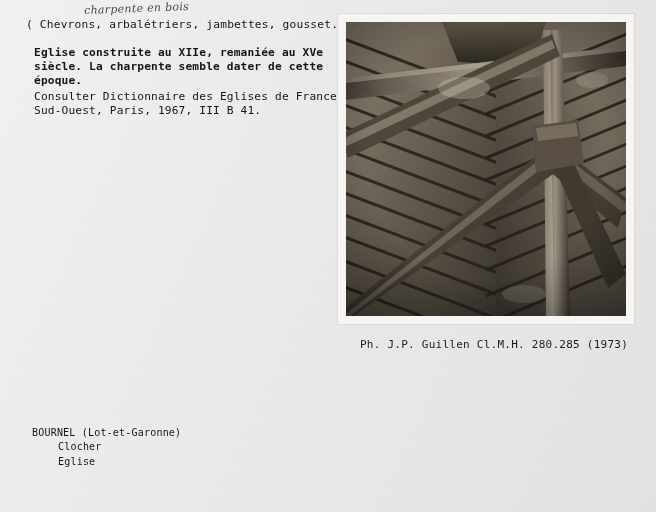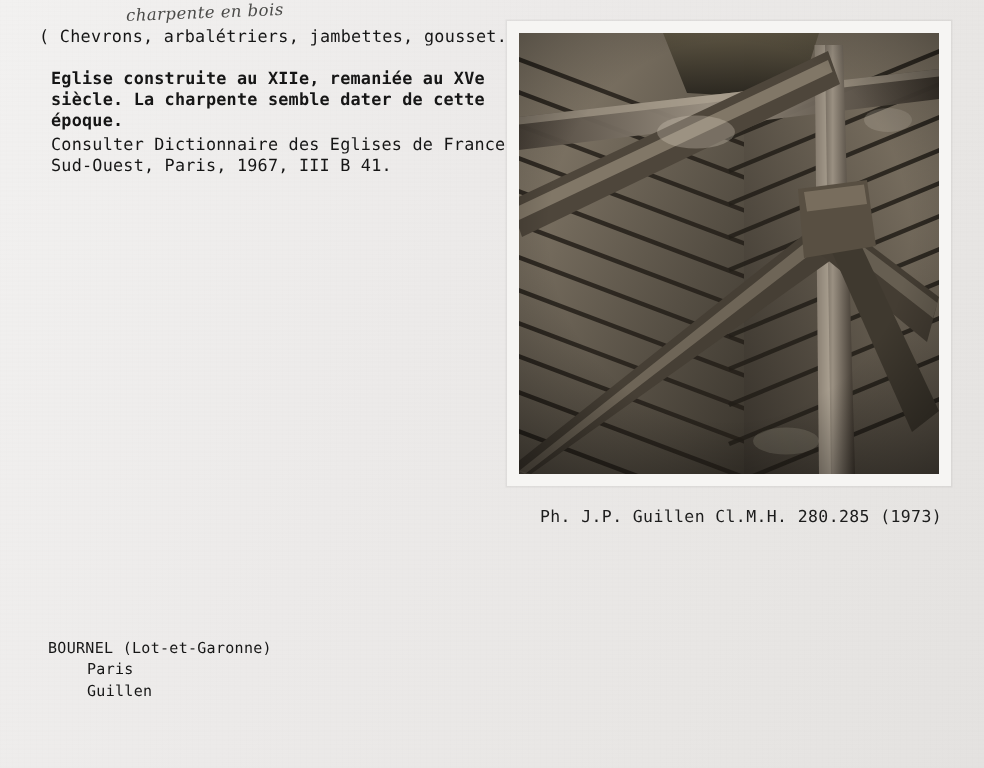--- a/index.html
+++ b/index.html
@@ -226,15 +226,15 @@
         <rect x="0" y="0" width="280" height="294" fill="url(#vig)"></rect>
       </g>
     </svg>
   </div>
 </div>
 
 <div class="caption">Ph. J.P. Guillen Cl.M.H. 280.285 (1973)</div>
 
 <div class="bottom-block">
   <div class="loc">BOURNEL (Lot-et-Garonne)</div>
-  <div class="sub">Paris</div>
-  <div class="sub">Guillen</div>
+  <div class="sub">Clocher</div>
+  <div class="sub">Eglise</div>
 </div>
 
 </body></html>

